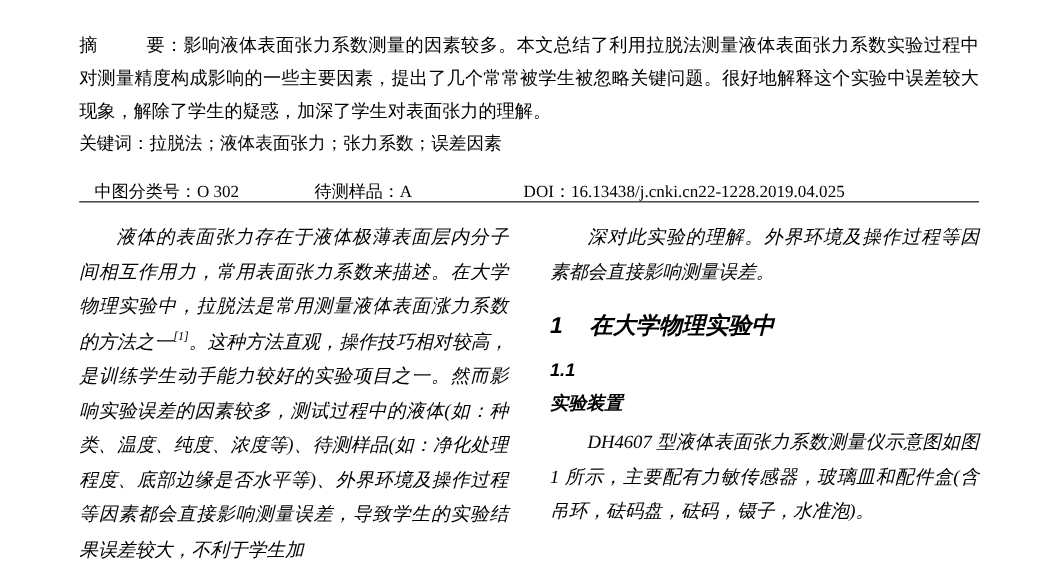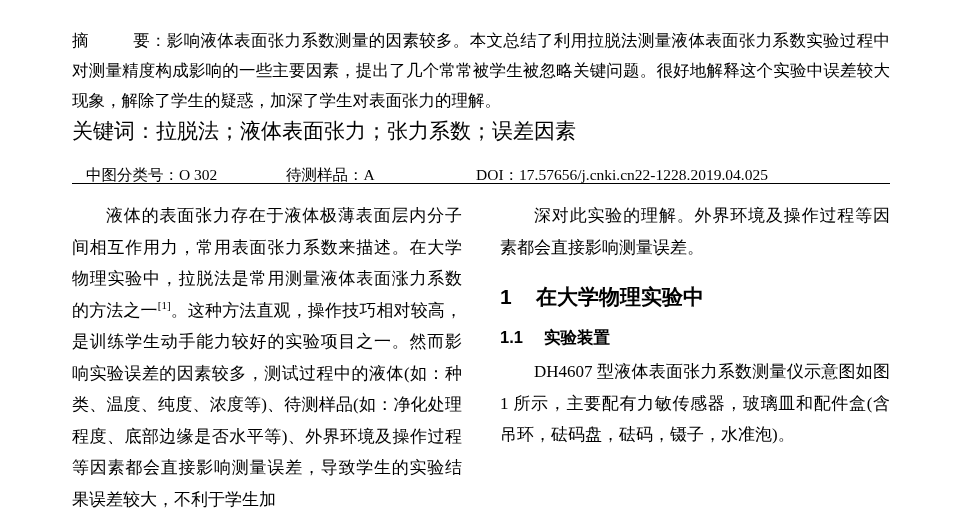--- a/index.html
+++ b/index.html
@@ -33,21 +33,21 @@
     text-indent: 0;
   }
   .abstract-label {
     letter-spacing: 0;
   }
   .sp-wide {
     display: inline-block;
     width: 44px;
   }
   .keywords-line {
-    font-size: 21px;
+    font-size: 16px;
     line-height: 30px;
     margin: 0;
   }
 
   .meta-line {
     font-size: 15.5px;
     line-height: 30px;
     margin: 14px;
     display: flex;
     flex-direction: row;
@@ -72,20 +72,21 @@
     left: 72px;
     top: 200px;
     width: 818px;
     height: 326px;
     display: flex;
     flex-direction: row;
     justify-content: space-between;
   }
   .col {
     width: 390px;
+    font-style: italic;
   }
   .body-para {
     font-size: 17px;
     line-height: 31.5px;
     text-align: justify;
     text-justify: inter-ideograph;
     margin: 0;
     text-indent: 34px;
   }
   sup {
@@ -103,38 +104,38 @@
     flex-direction: row;
   }
   .sec-h1 .num { width: 36px; }
   .sec-h2 {
     font-size: 16.5px;
     font-weight: bold;
     line-height: 30px;
     margin: 10px 0 4px 0;
     font-family: "Liberation Sans", "DejaVu Sans", sans-serif;
     display: flex;
-    flex-direction: row;
+    flex-direction: column;
   }
   .sec-h2 .num { width: 44px; }
 </style>
 </head>
 <body>
 
 <div class="page">
 
   <div class="abstract-block">
     <p class="abstract-para"><span class="abstract-label">摘</span><span class="sp-wide"></span><span>要</span><span>：</span><span>影响液体表面张力系数测量的因素较多。本文总结了利用拉脱法测量液体表面张力系数实验过程中对测量精度构成影响的一些主要因素，提出了几个常常被学生被忽略关键问题。很好地解释这个实验中误差较大现象，解除了学生的疑惑，加深了学生对表面张力的理解。</span></p>
 
     <p class="keywords-line"><span class="kw-label">关</span><span class="sp-kw1"></span><span>键</span><span class="sp-kw2"></span><span>词</span><span>：</span><span>拉脱法；液体表面张力；张力系数；误差因素</span></p>
 
     <div class="meta-line">
       <div class="meta-clc"><span>中图分类号：</span><span>O 302</span></div>
       <div class="meta-doccode"><span>待测样品：</span><span>A</span></div>
-      <div class="meta-doi"><span>DOI：</span><span>17.57656/j.cnki.cn22-1228.2019.04.025</span></div>
+      <div class="meta-doi"><span>DOI：</span><span>16.13438/j.cnki.cn22-1228.2019.04.025</span></div>
     </div>
   </div>
 
   <div class="header-rule"></div>
 
   <div class="body-cols">
 
     <div class="col">
       <p class="body-para"><span>液体的表面张力存在于液体极薄表面层内分子间相互作用力，常用表面张力系数来描述。在大学物理实验中，拉脱法是常用测量液体表面涨力系数的方法之一</span><sup>[1]</sup><span>。这种方法直观，操作技巧相对较高，是训练学生动手能力较好的实验项目之一。然而影响实验误差的因素较多，测试过程中的液体(如：种类、温度、纯度、浓度等)、待测样品(如：净化处理程度、底部边缘是否水平等)、外界环境及操作过程等因素都会直接影响测量误差，导致学生的实验结果误差较大，不利于学生加</span></p>
     </div>

